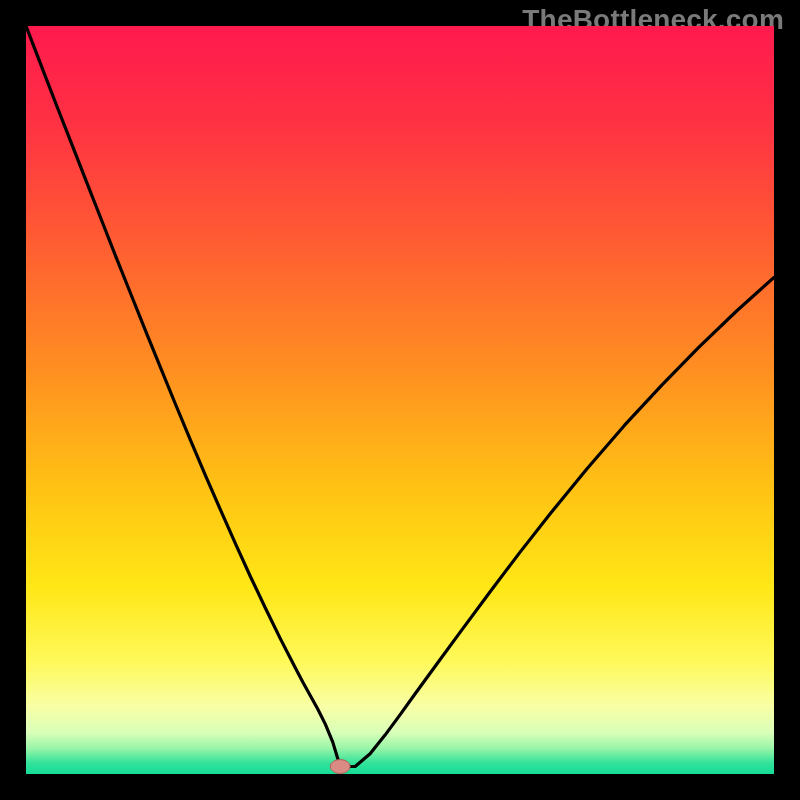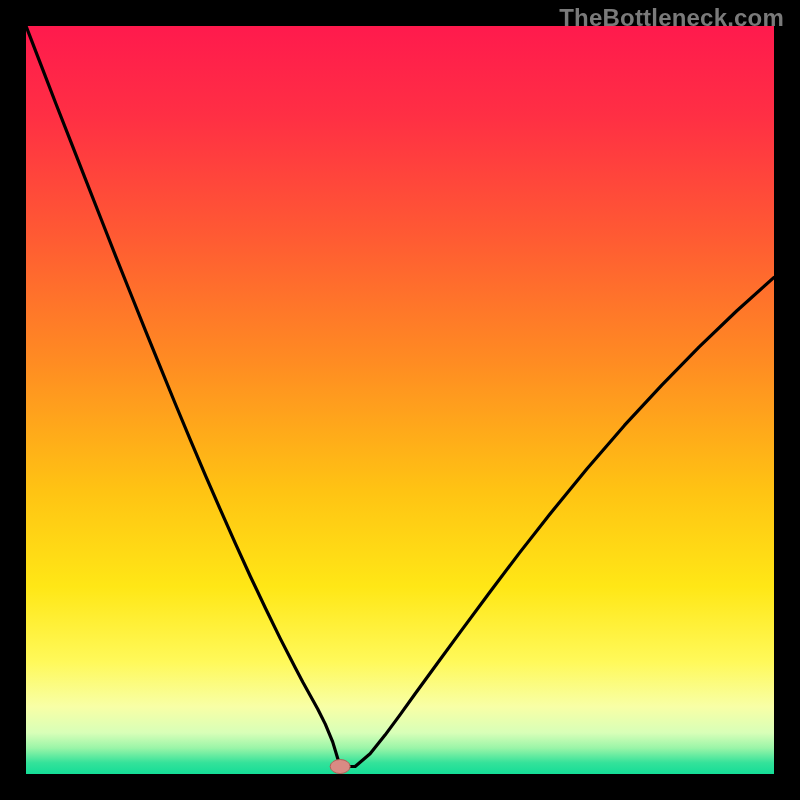--- a/index.html
+++ b/index.html
@@ -16,21 +16,21 @@
     top: 0;
     width: 800px;
     height: 800px;
     background: #000;
   }
   .watermark {
     position: absolute;
     top: 4px;
     right: 16px;
     font-family: Arial, Helvetica, sans-serif;
-    font-size: 24px;
+    font-size: 28px;
     font-weight: 600;
     color: #7a7a7a;
     letter-spacing: 0.2px;
   }
   .plot {
     position: absolute;
     left: 26px;
     top: 26px;
     width: 748px;
     height: 748px;

